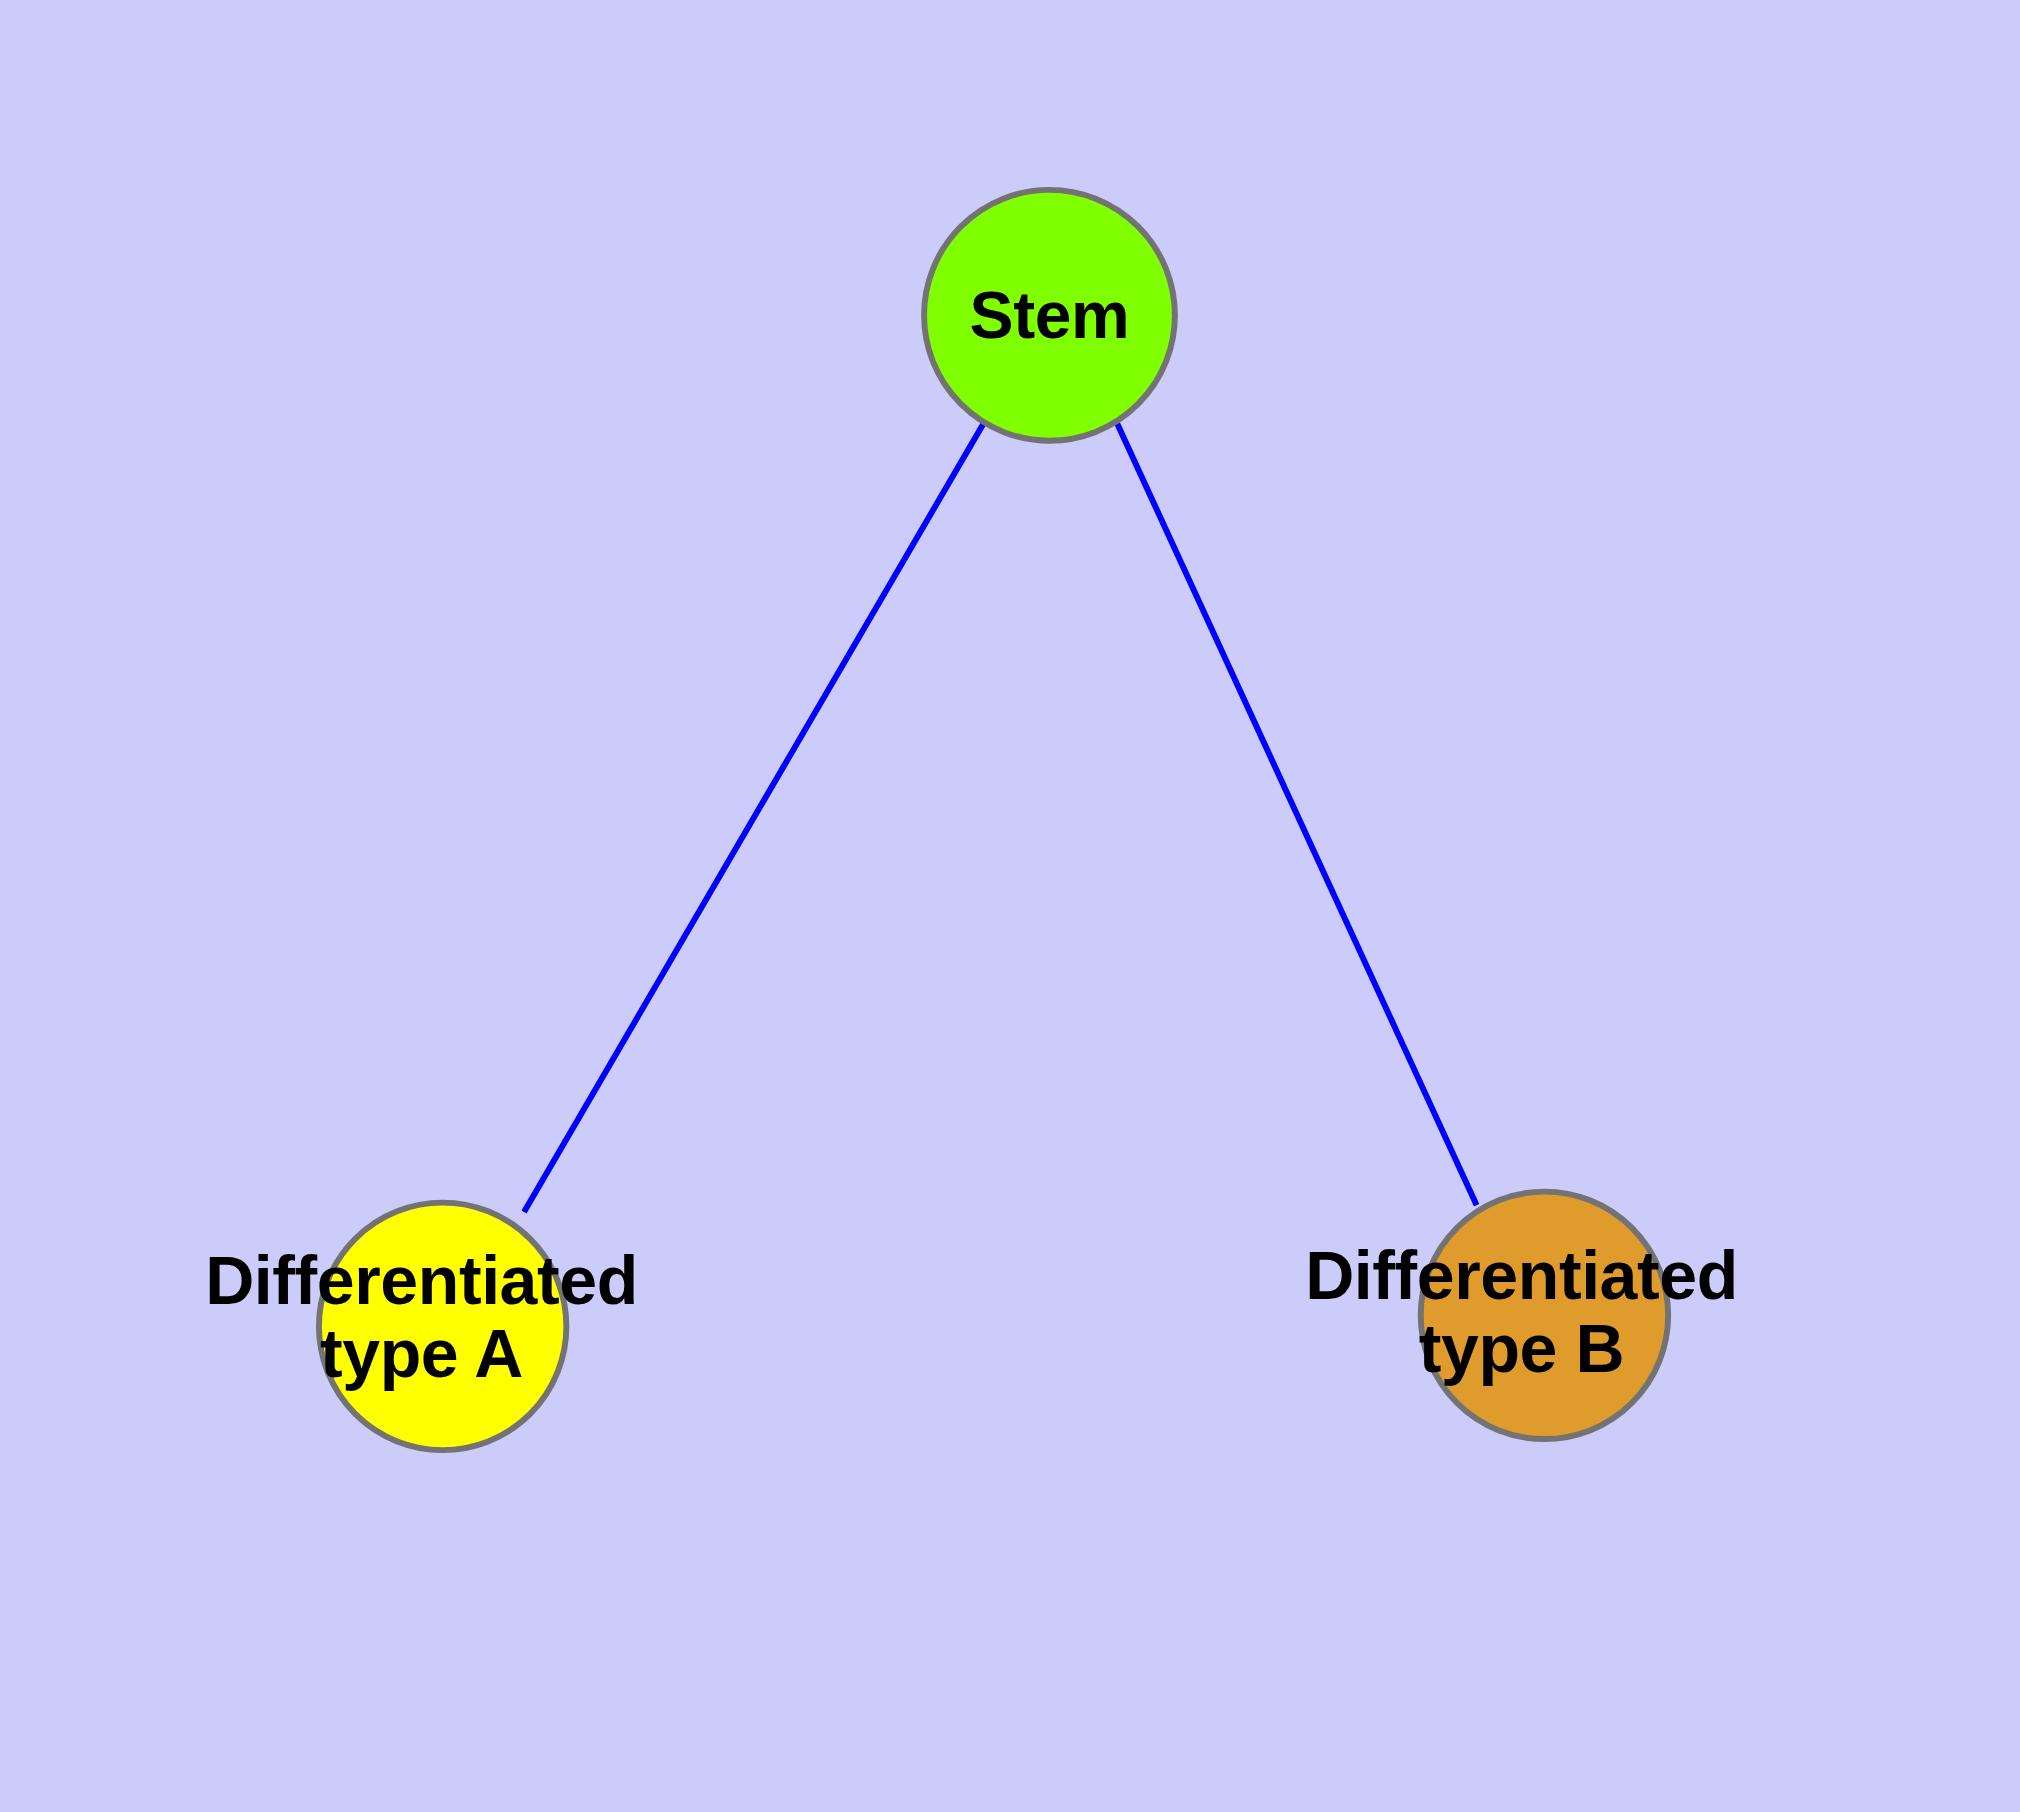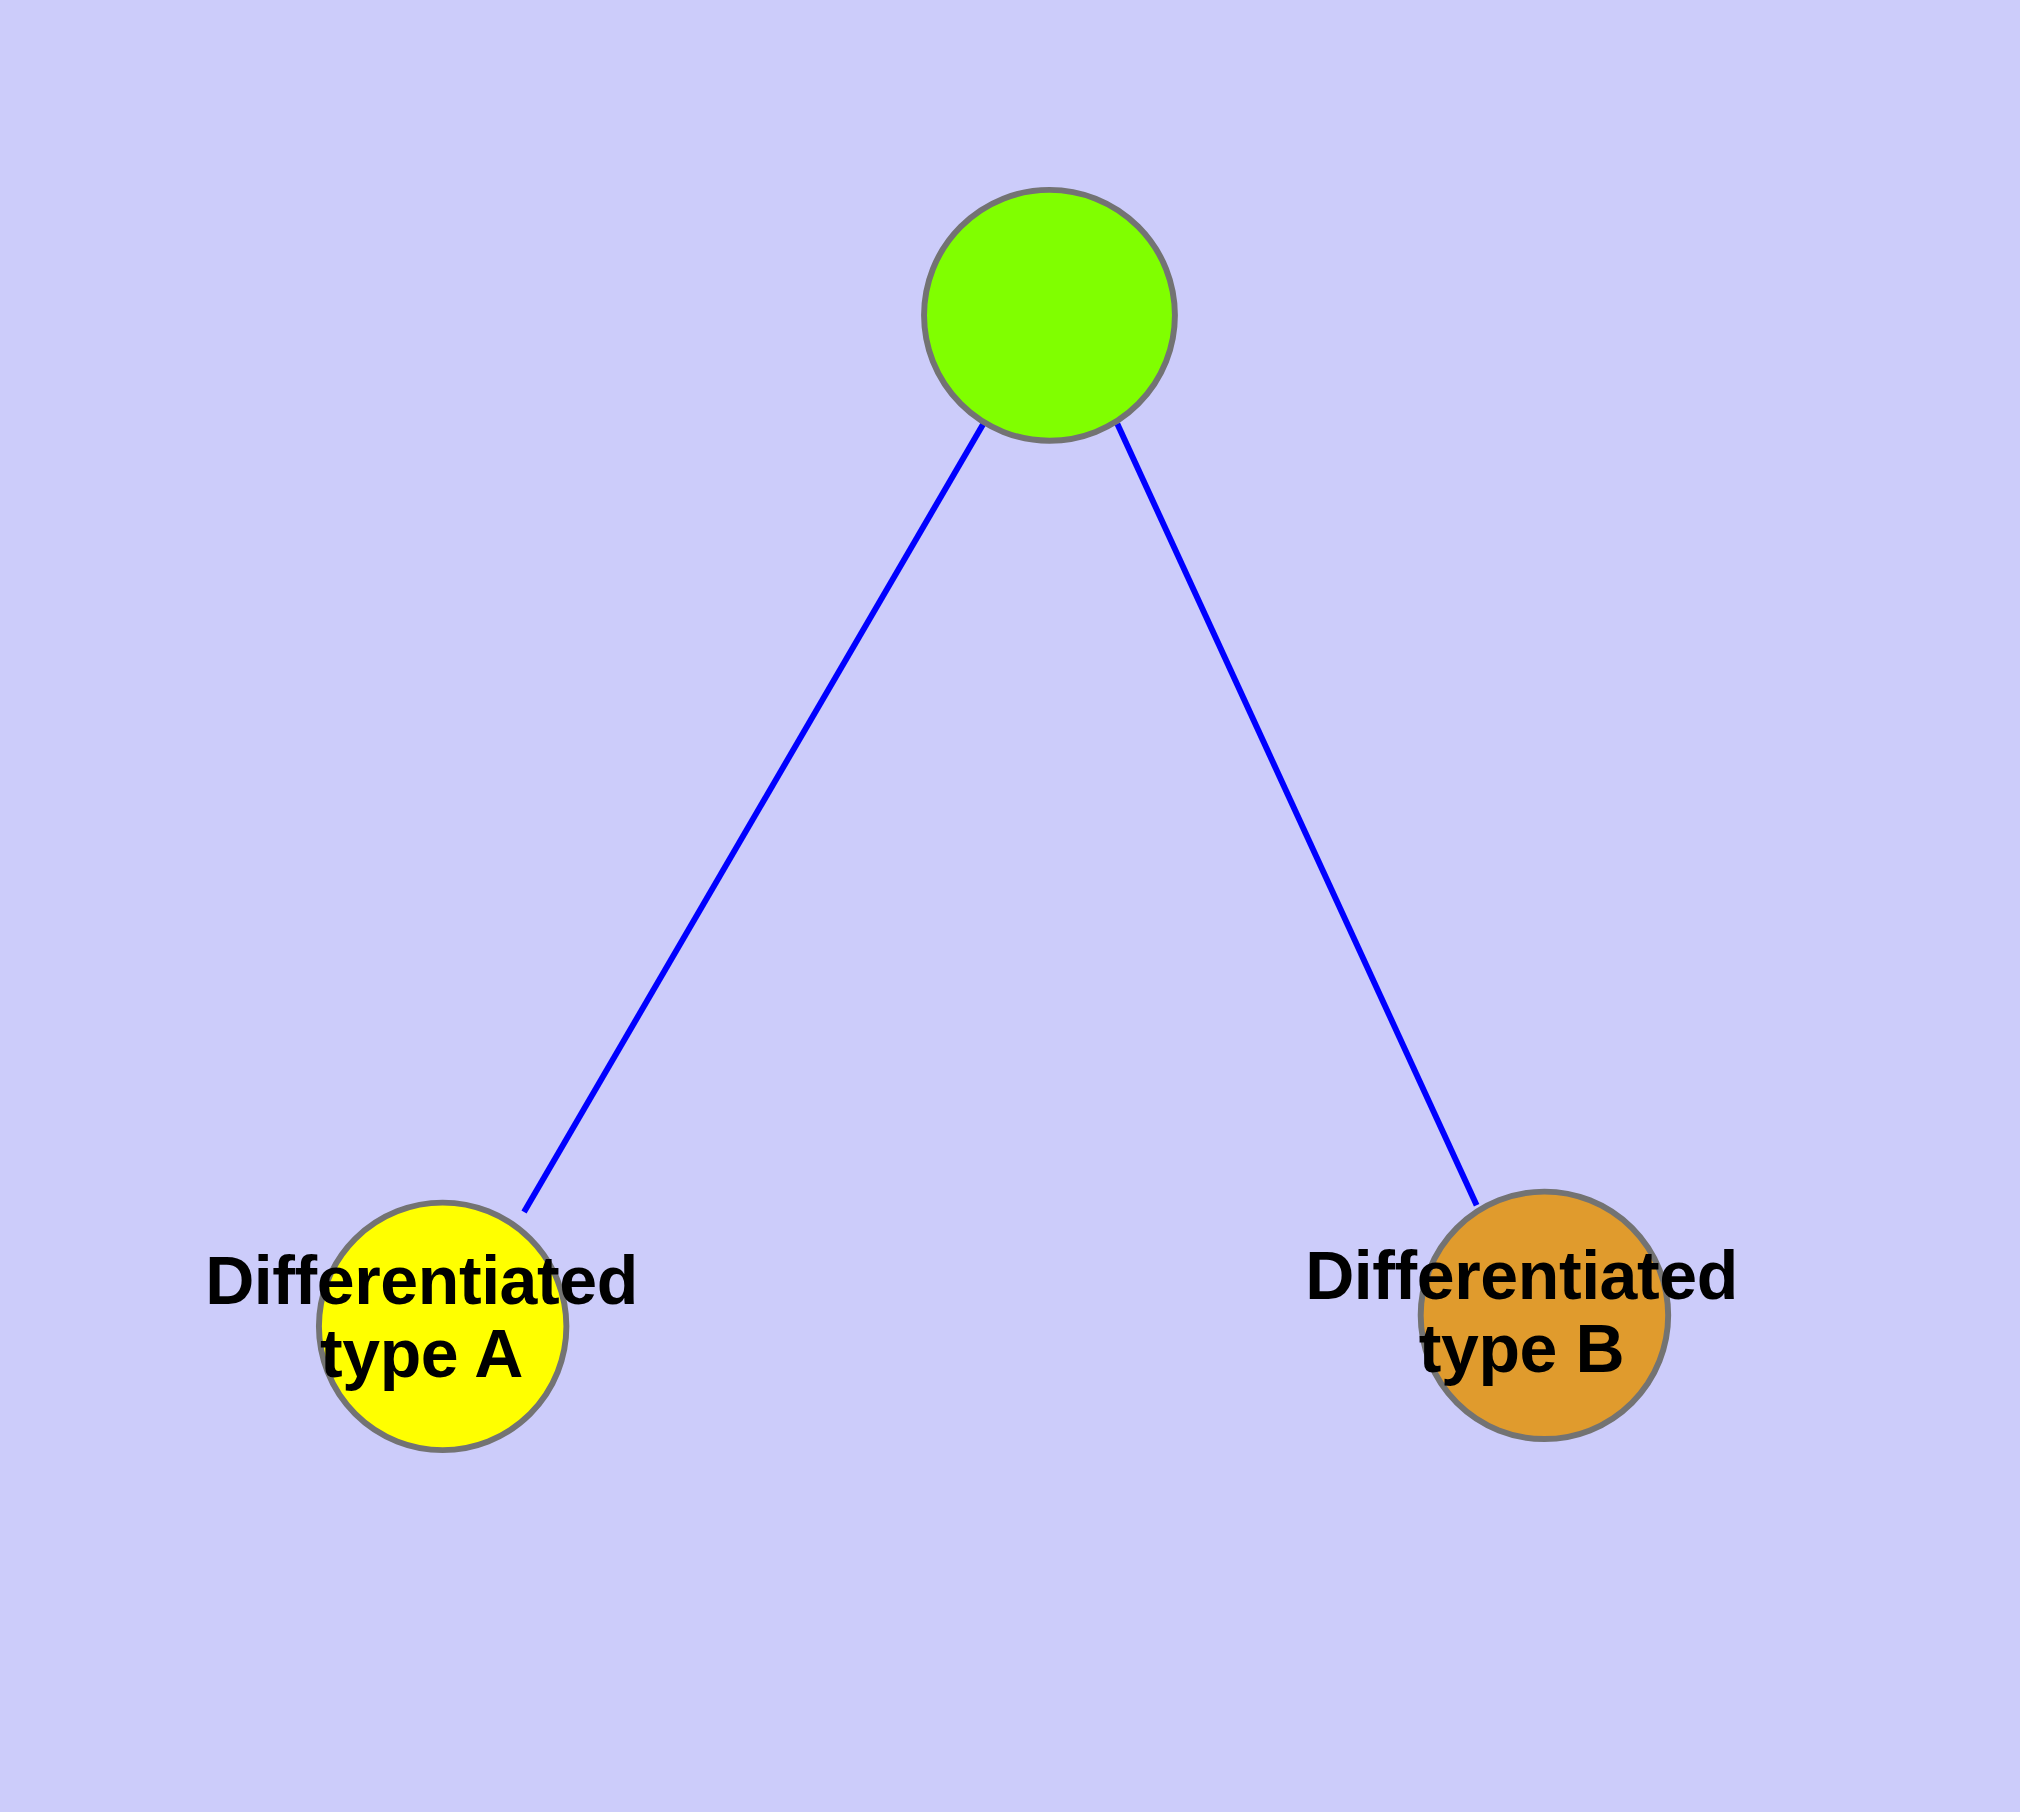--- a/index.html
+++ b/index.html
@@ -68,20 +68,21 @@
     </g>
 
     <g>
       <circle cx="1238" cy="372" r="148" fill="#80ff00" stroke="#737373" stroke-width="7"></circle>
       <circle cx="522" cy="1565" r="146" fill="#ffff00" stroke="#737373" stroke-width="7"></circle>
       <circle cx="1822" cy="1552" r="146" fill="#e09b2d" stroke="#737373" stroke-width="7"></circle>
     </g>
 
   </svg>
 
+  <div class="node-label label-stem">Stem</div>
 
   <div class="node-label label-a">Differentiated
 type A</div>
 
   <div class="node-label label-b">Differentiated
 type B</div>
 
 </div>
 
 

